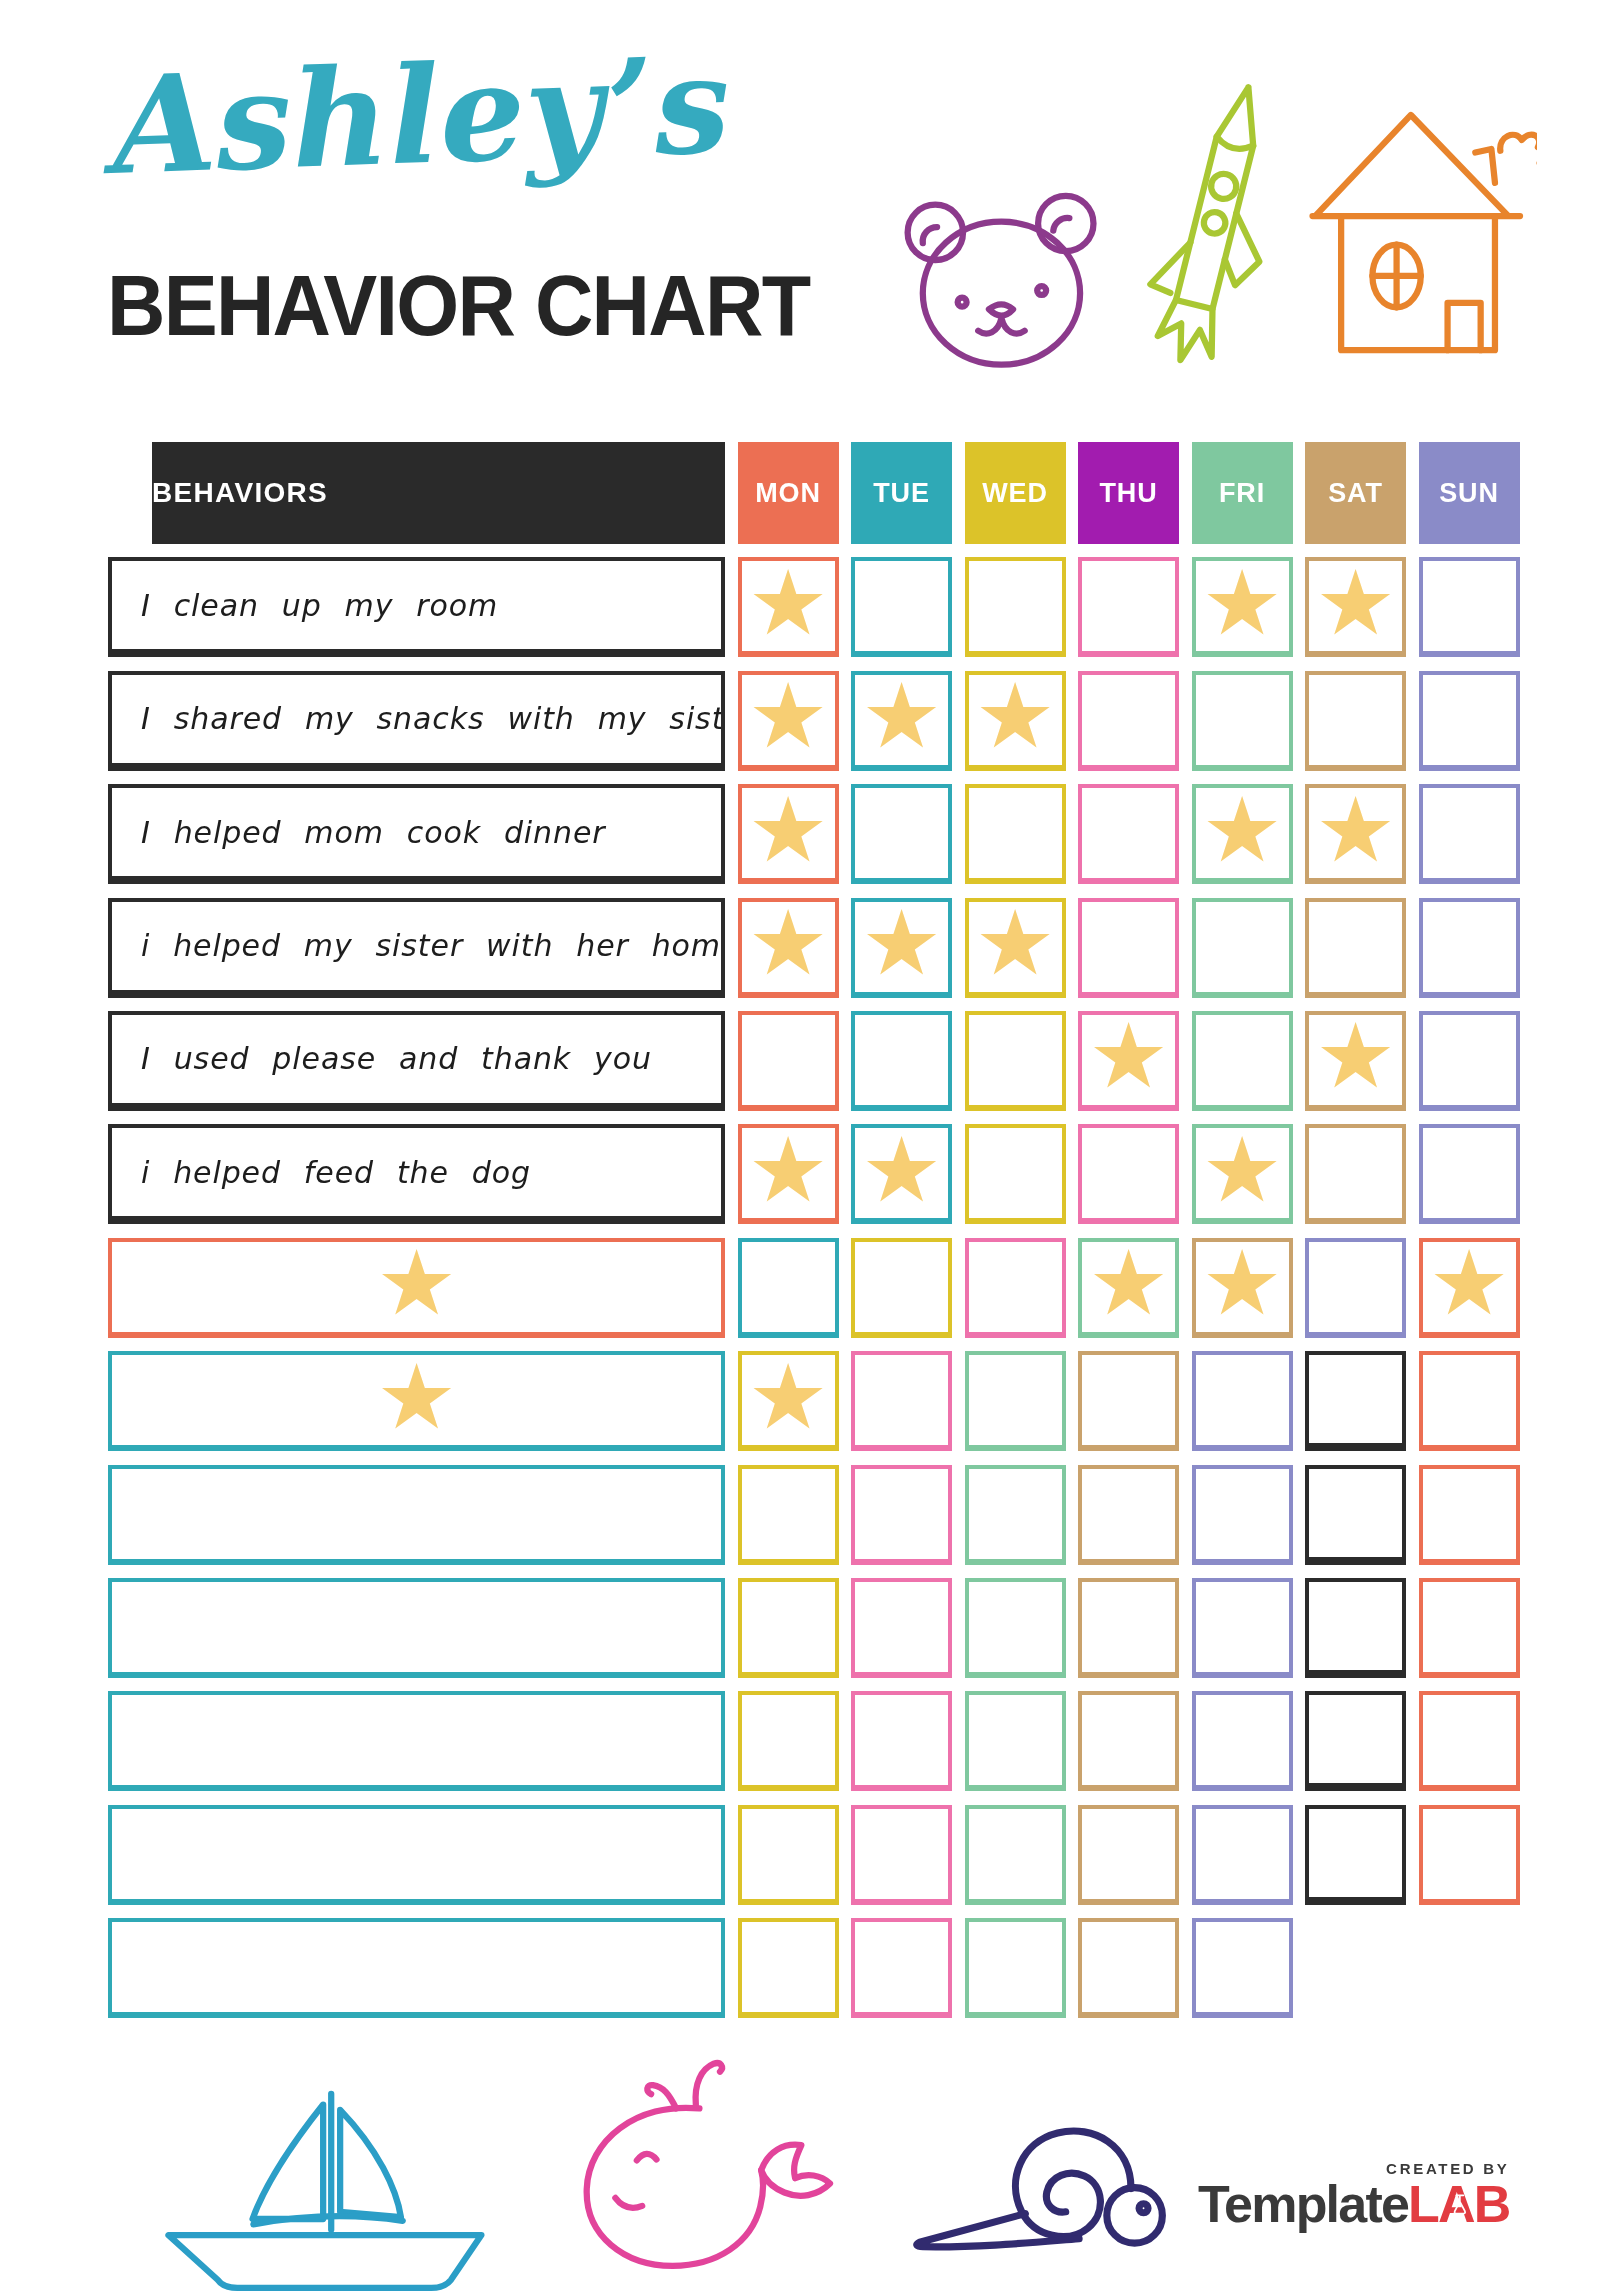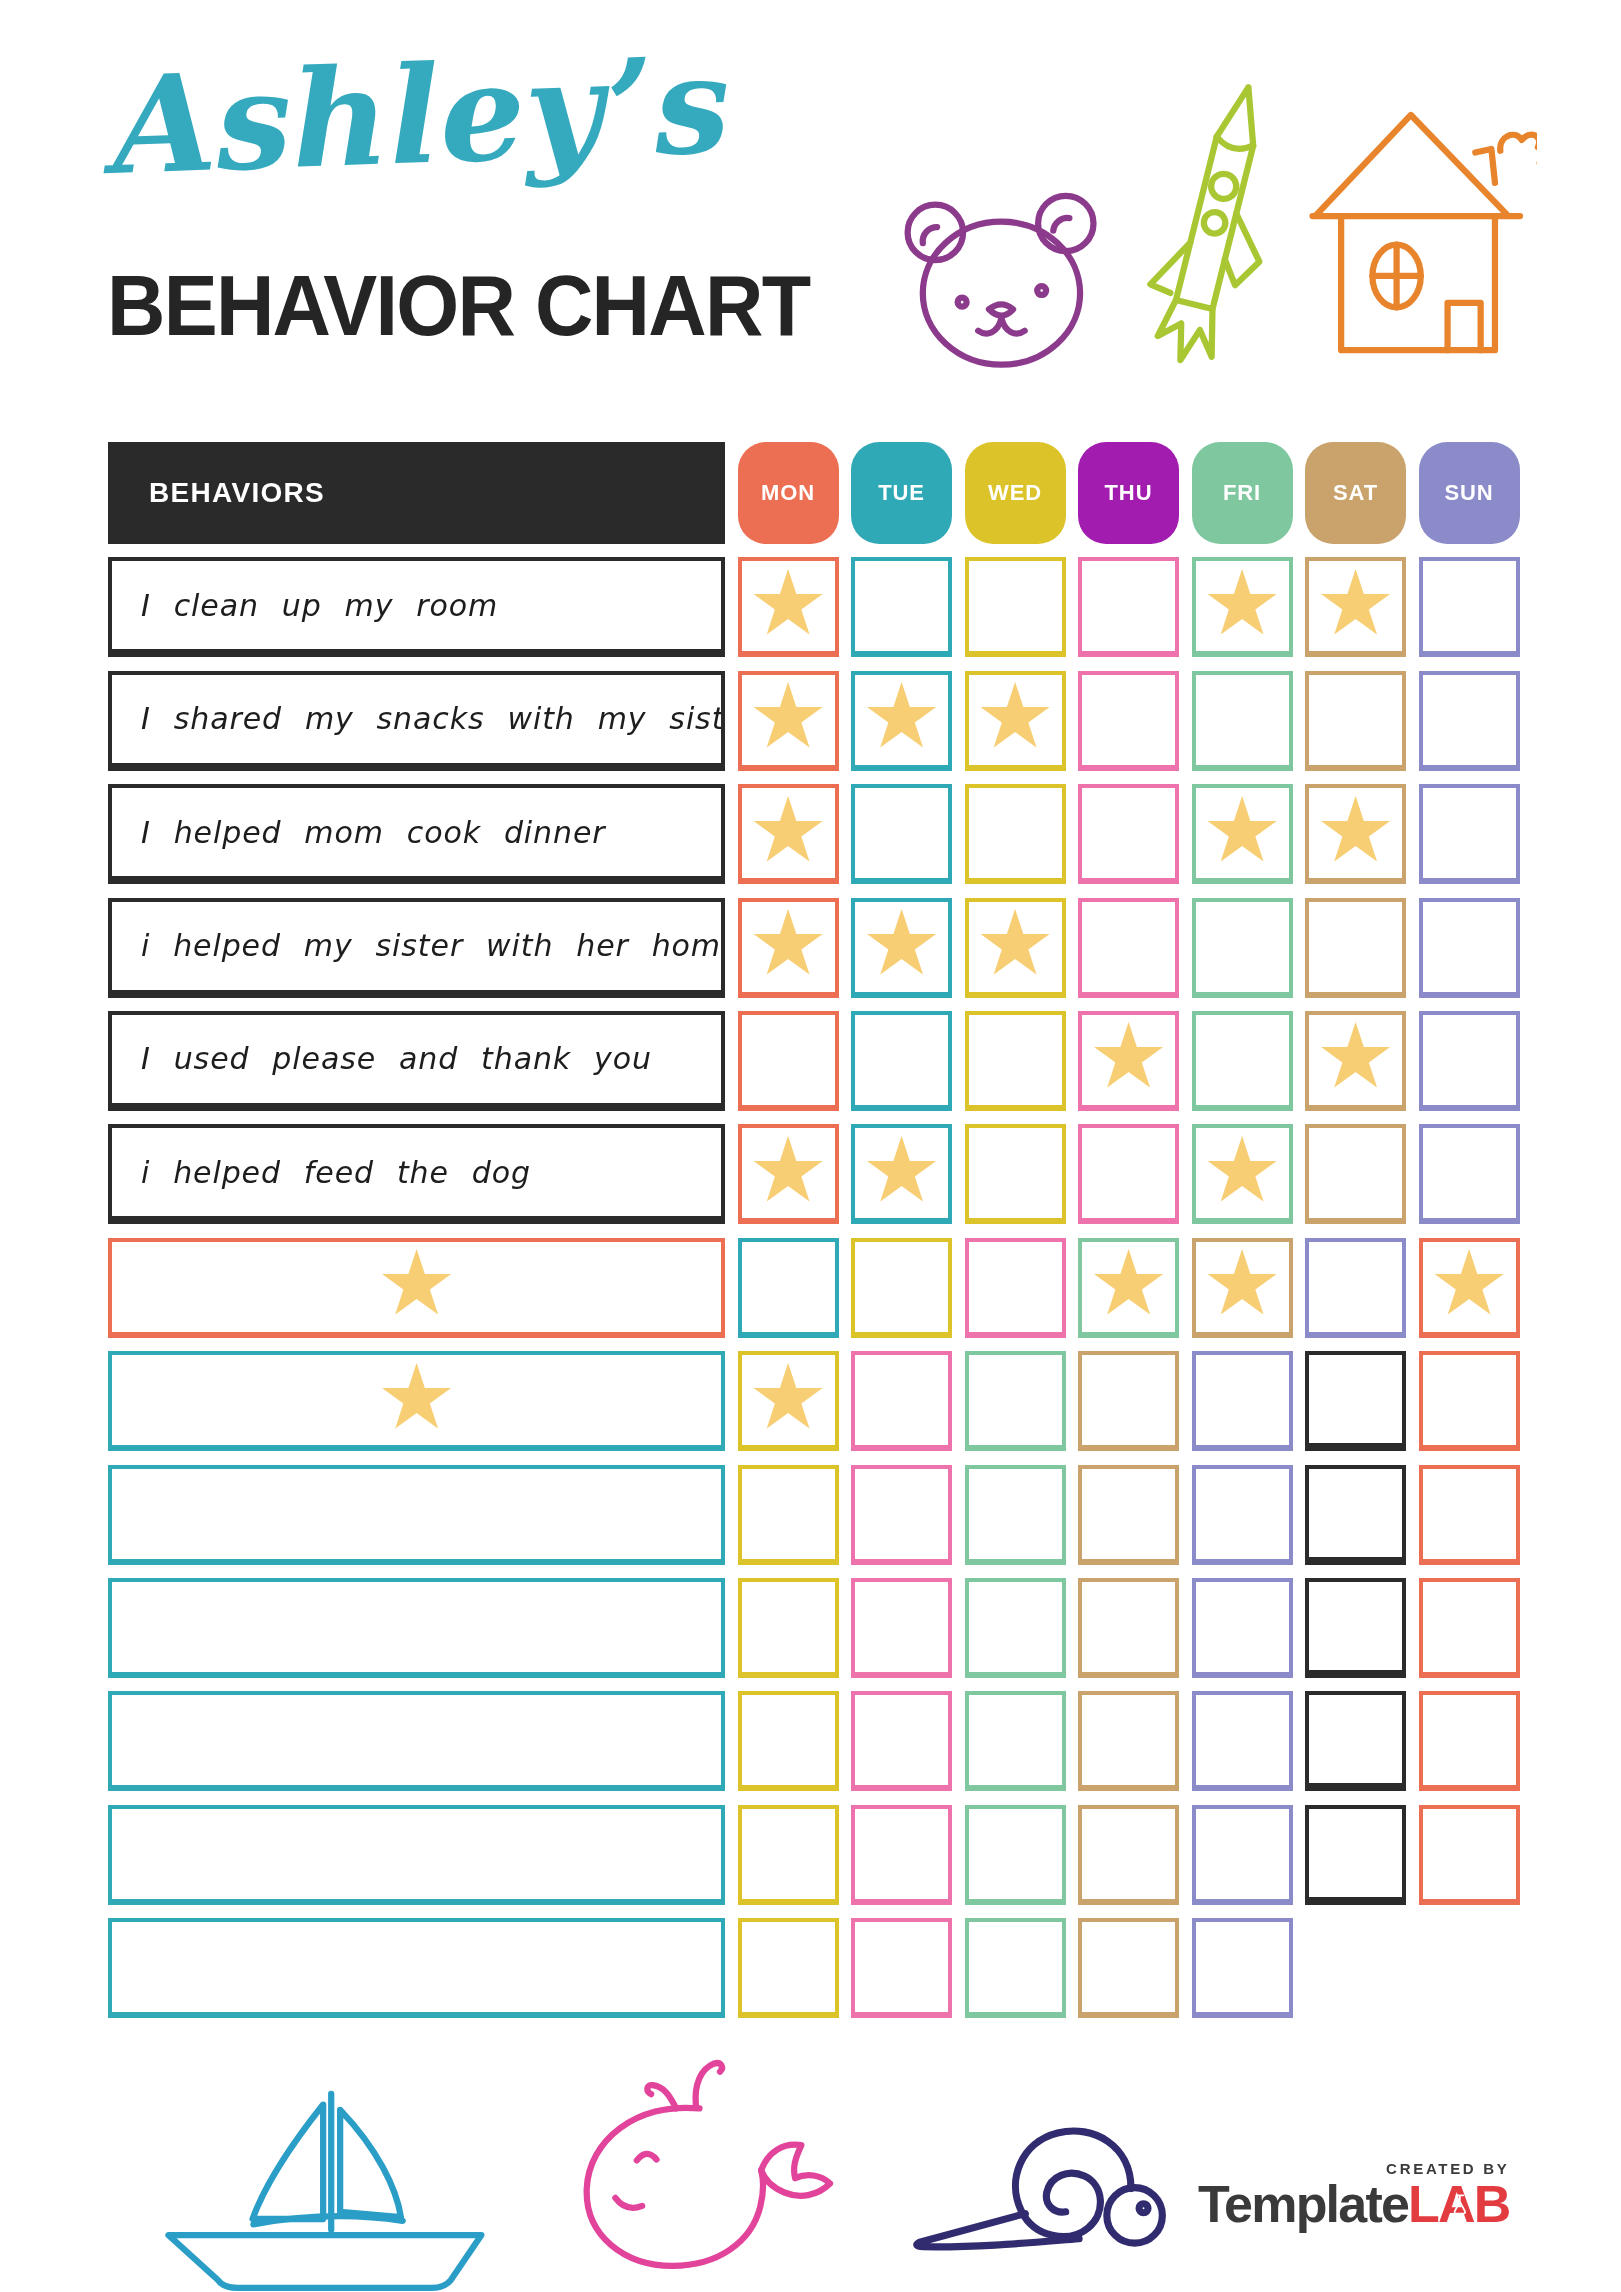--- a/index.html
+++ b/index.html
@@ -32,26 +32,26 @@
   
   #grid{
     position:absolute; left:108px; top:442px;
     display:grid;
     grid-template-columns:617px repeat(7,101px);
     grid-template-rows:102px repeat(13,100px);
     column-gap:12.5px; row-gap:13.4px;
   }
   .corner-header{
     background:#2A2A2A; color:#fff;
-    display:flex; align-items:center; padding-left:41px;
-    font-weight:700; font-size:28px; letter-spacing:1.3px;
+    display:flex; align-items:center; 
+    font-weight:700; font-size:28px; letter-spacing:1.3px;margin-left:44px;
   }
   .day-header{
     color:#fff; display:flex; align-items:center; justify-content:center;
-    font-weight:700; font-size:22px; letter-spacing:0.9px;border-radius:28px;
+    font-weight:700; font-size:27px; letter-spacing:0.9px;
   }
   .behavior-box{
     background:#fff; border:4.5px solid #2B2B2B; border-bottom-width:8px;
     display:flex; align-items:center; padding-left:29px; padding-right:9px;
     font-family:"DejaVu Sans", sans-serif; font-style:italic;
     font-size:30px; color:#1D1D1D; word-spacing:12.5px; letter-spacing:0.9px;
     white-space:nowrap; overflow:hidden;
   }
   .day-cell{
     background:#fff; border:4.5px solid; border-bottom-width:6.3px;

